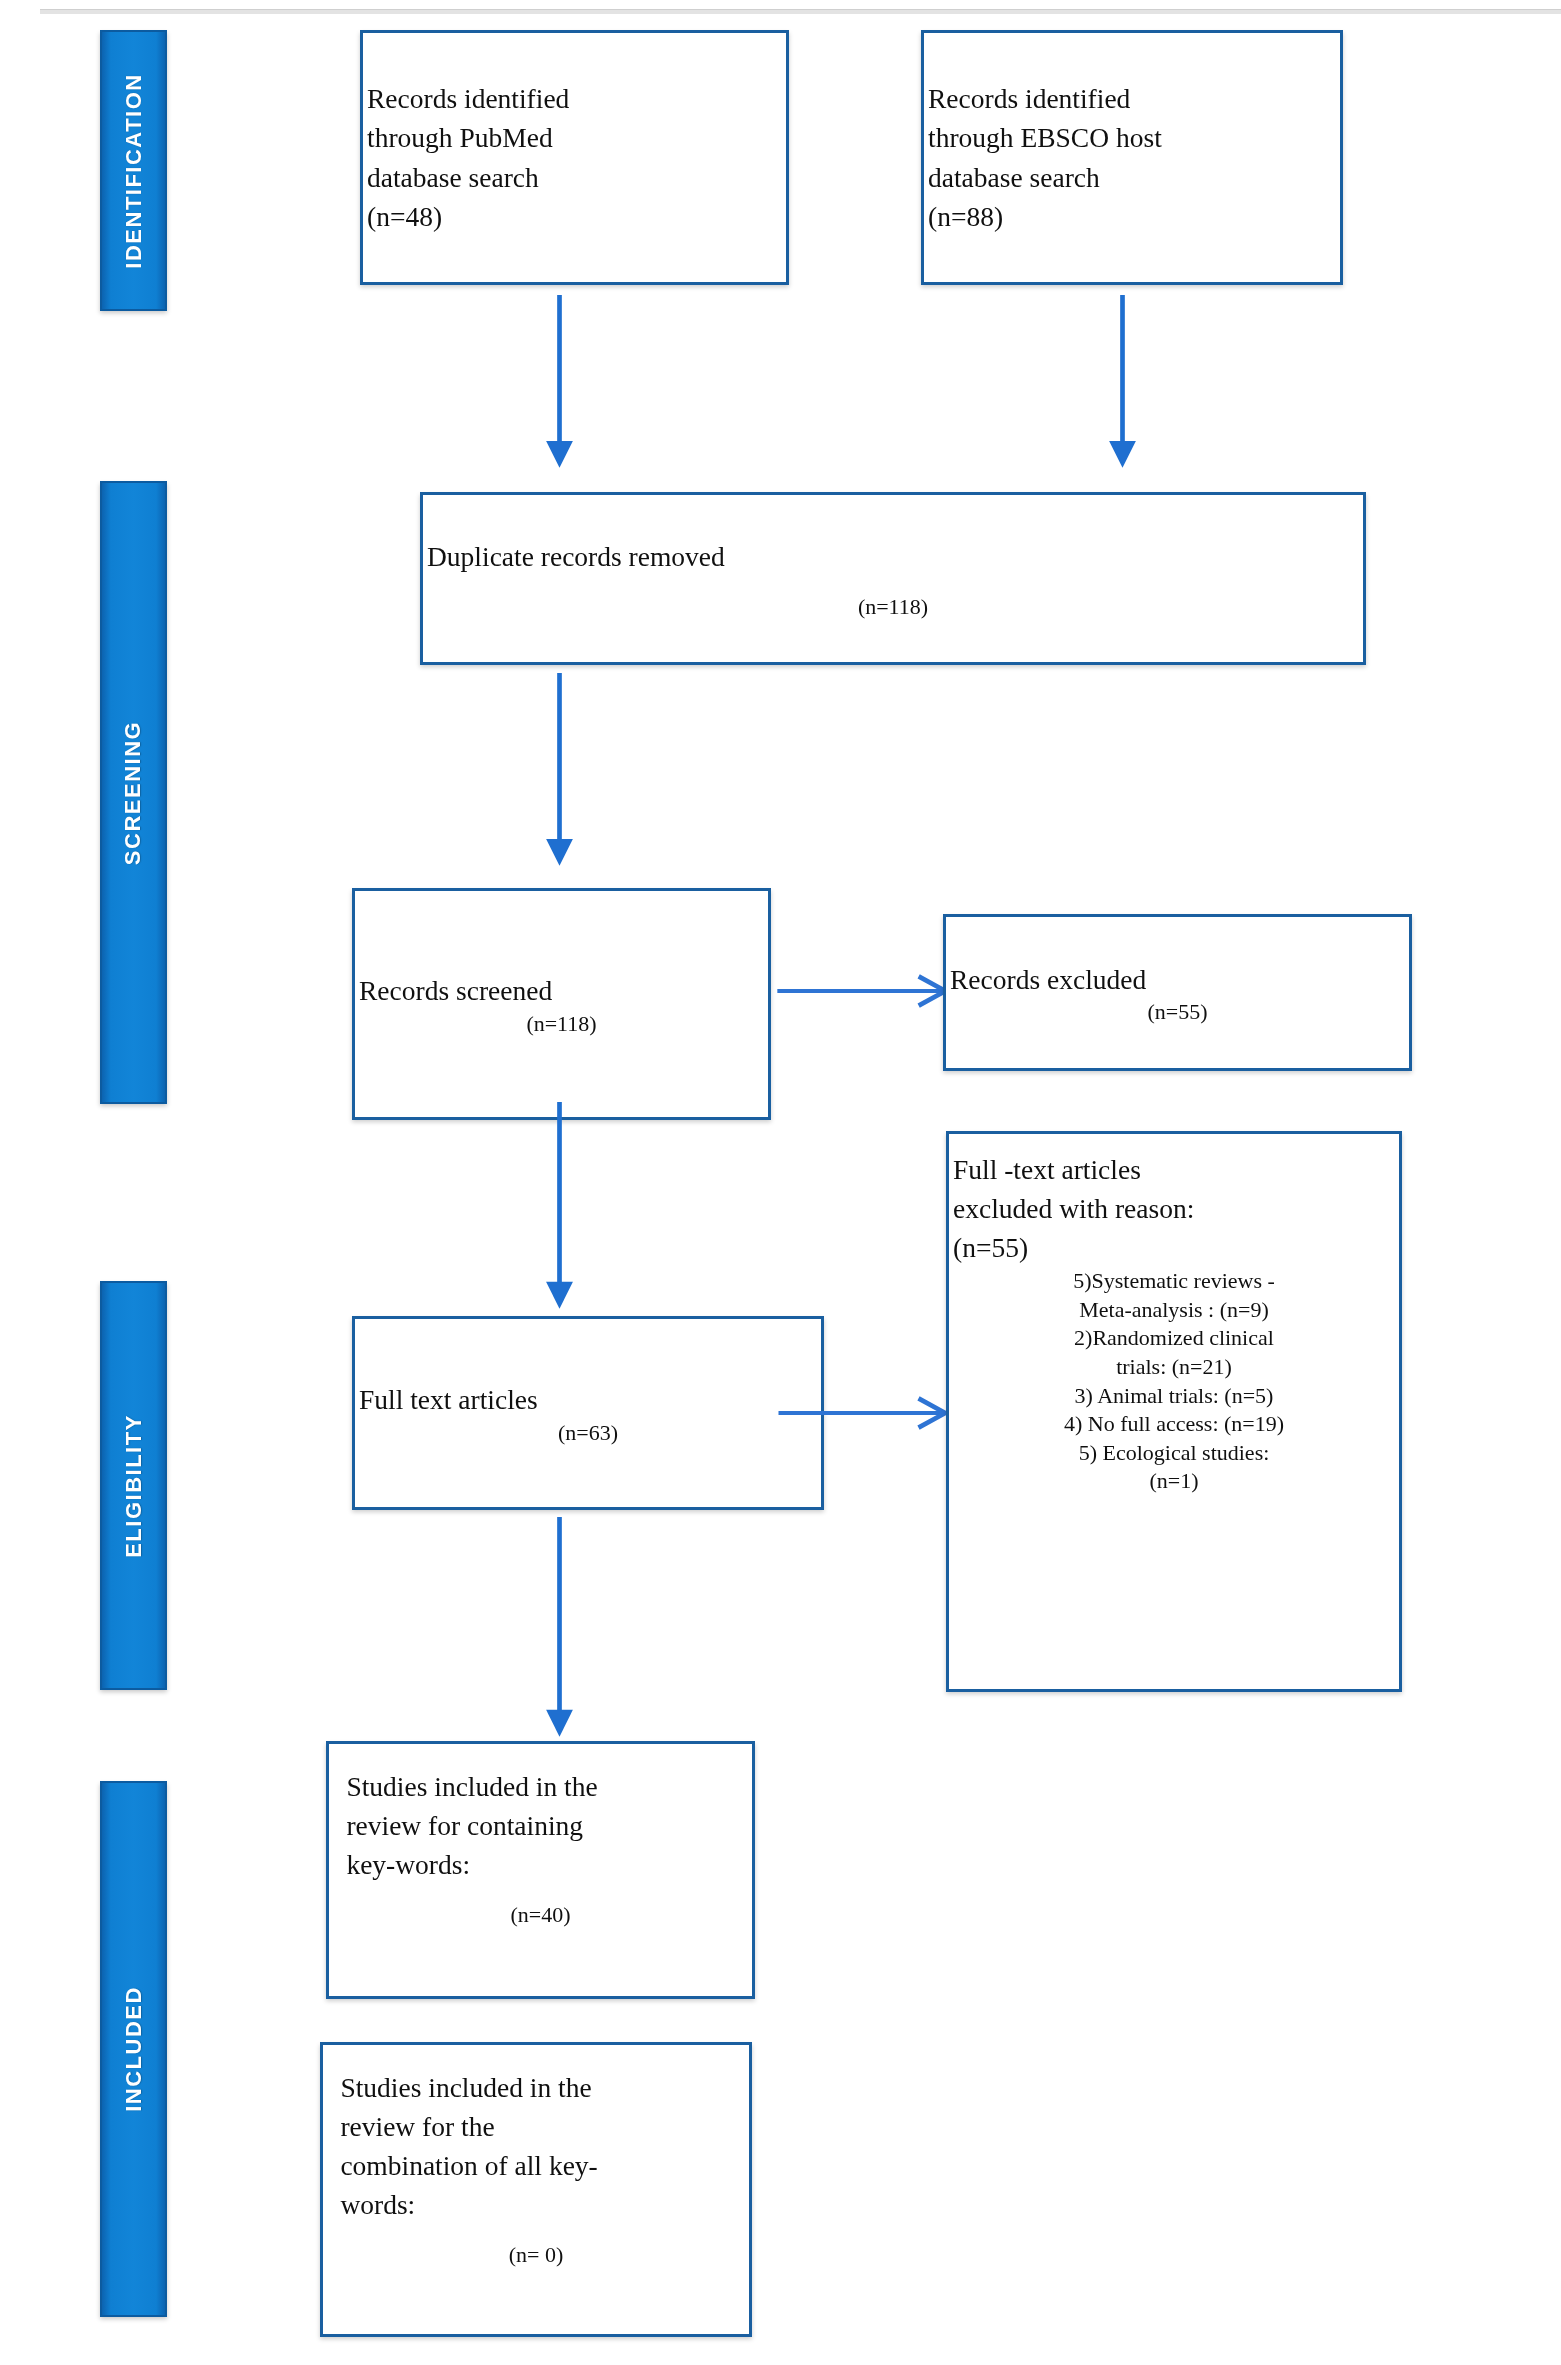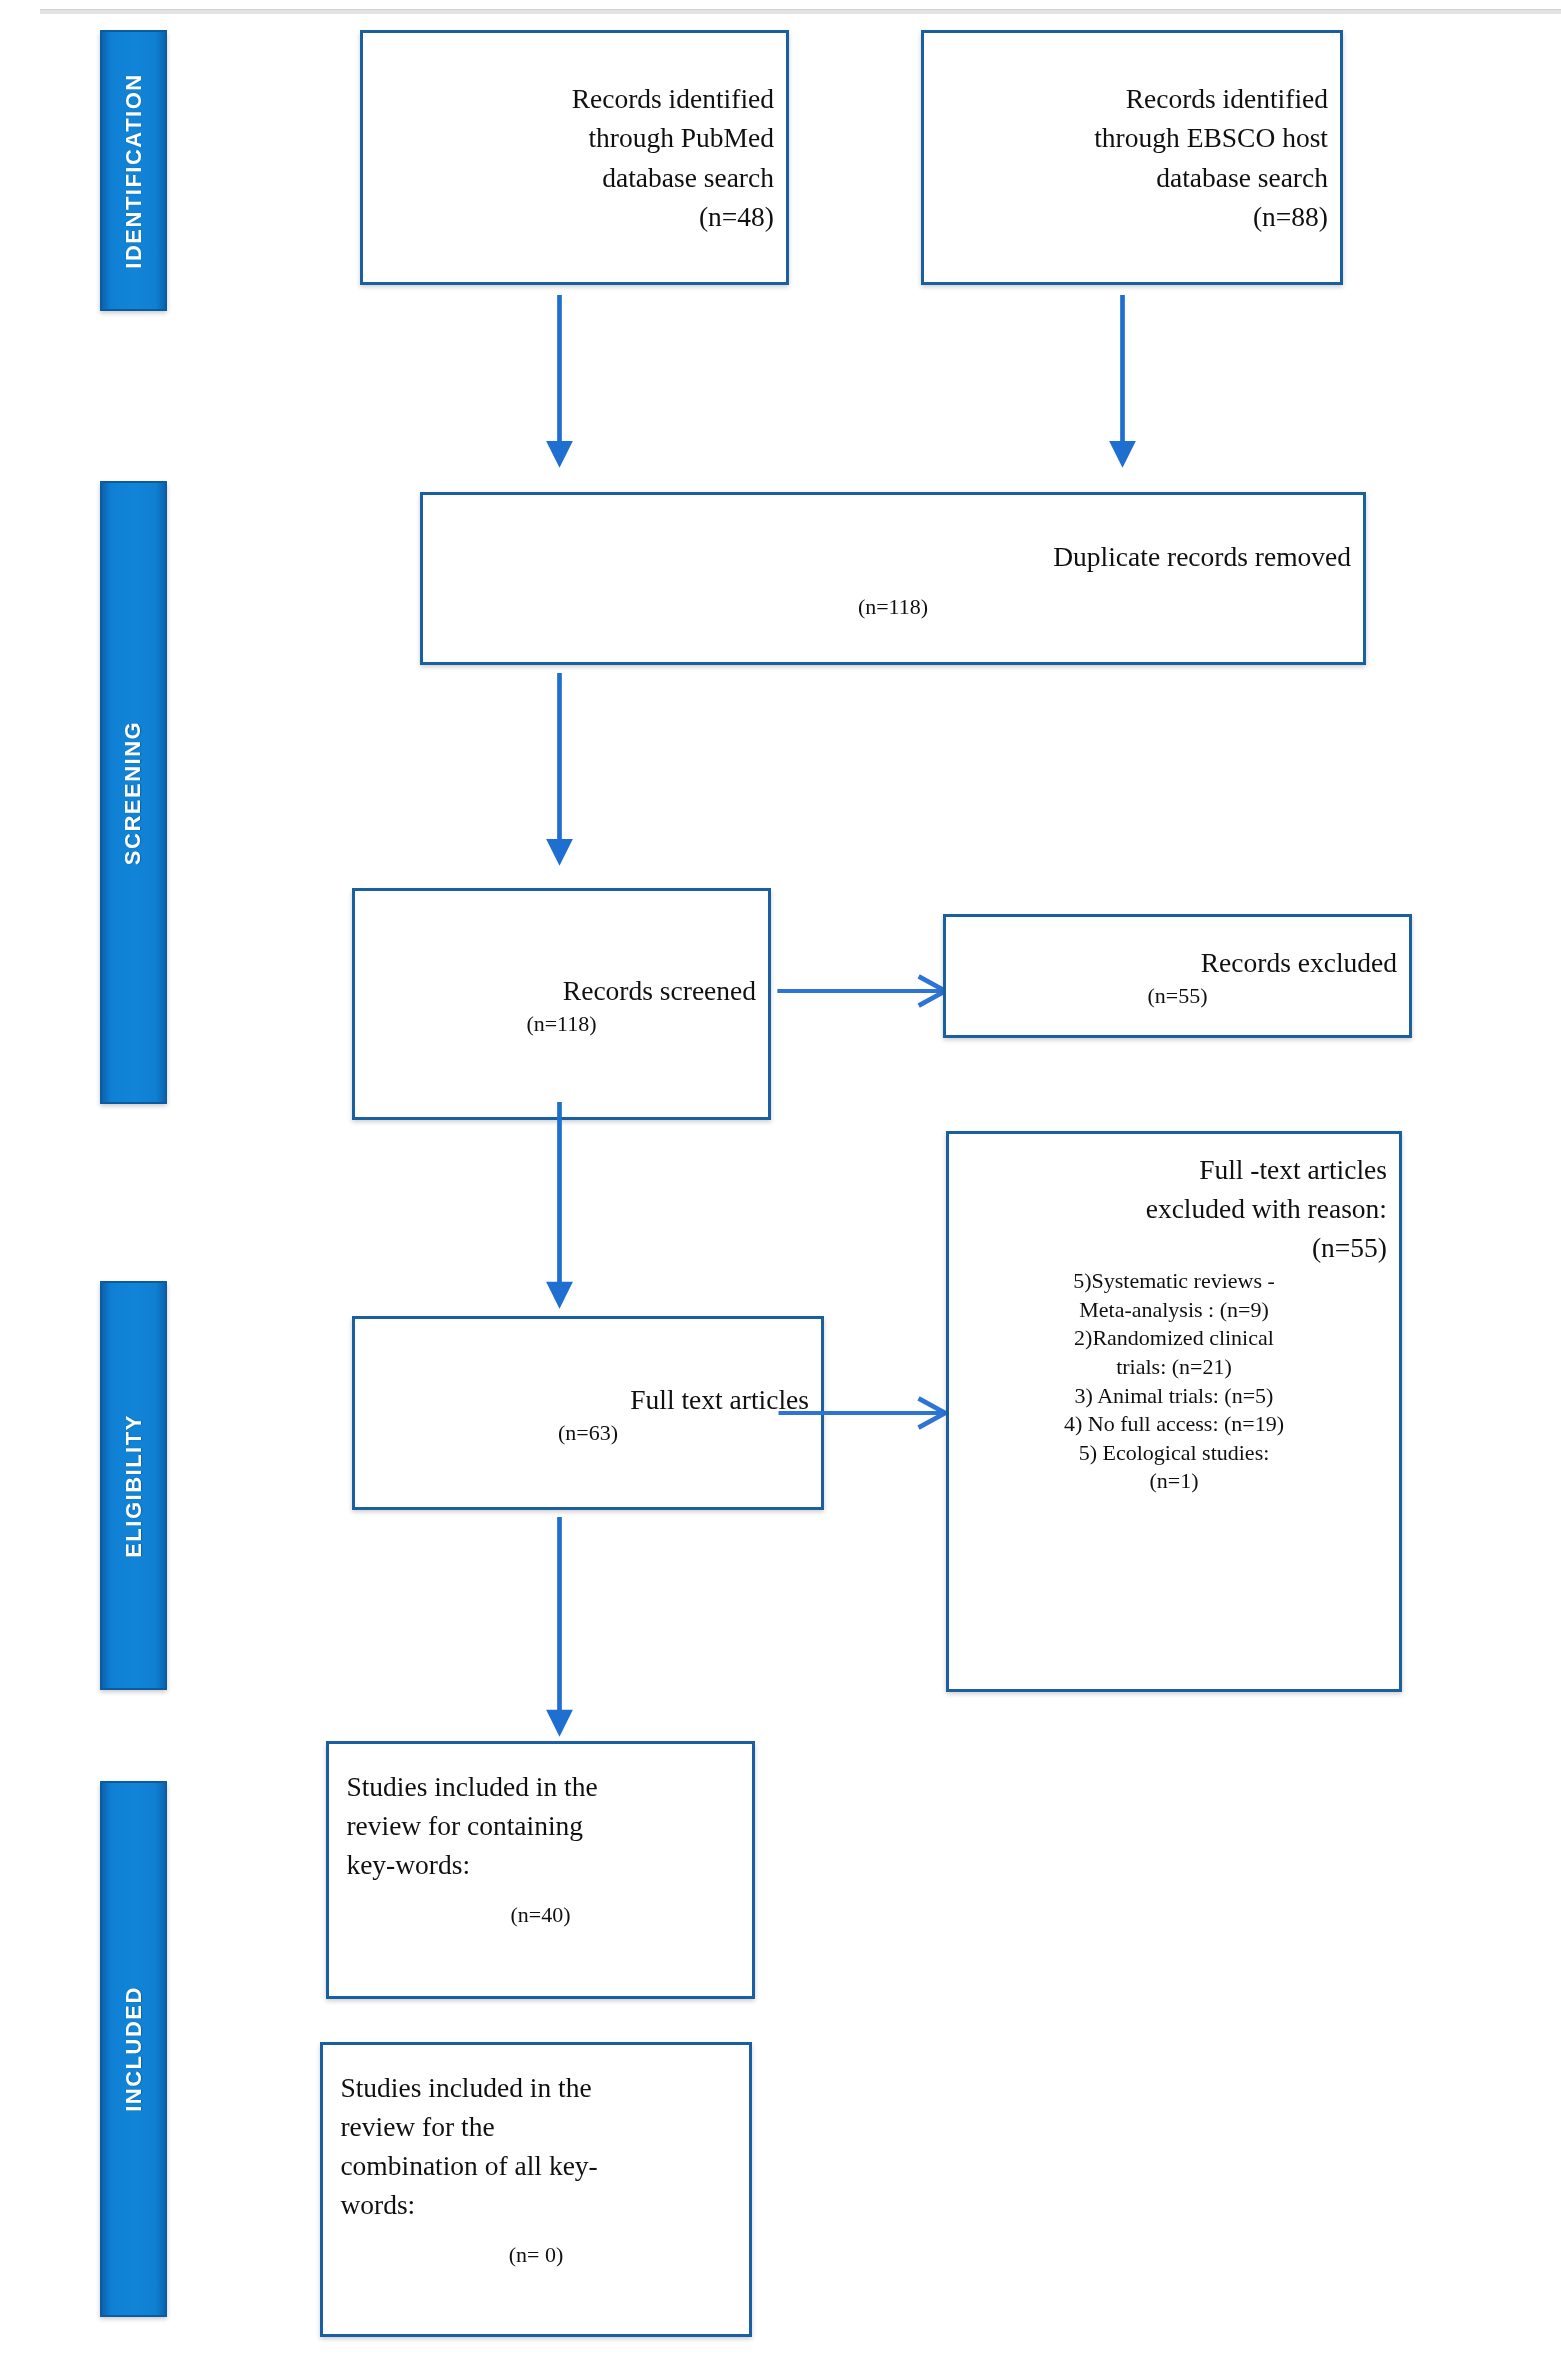--- a/index.html
+++ b/index.html
@@ -61,22 +61,22 @@
     box-sizing: border-box;
     box-shadow: 0 3.3px 4.7px rgba(0,0,0,0.20);
     display: flex;
     flex-direction: column;
     justify-content: center;
   }
   .flow-box .btext {
     color: #101010;
     font-size: 27.5px;
     line-height: 1.42;
-    text-align: right;
-    padding: 0 12px;
+    text-align: left;
+    padding: 0 4px;
   }
   .flow-box .btext.left {
     text-align: left;
     padding: 0 17.4px;
   }
   .flow-box .bn {
     color: #101010;
     font-size: 22px;
     text-align: center;
     padding-top: 17.4px;
@@ -173,21 +173,21 @@
     <div class="bn tight nopad">(n=118)</div>
   </div>
 
   <div class="arrow-h" style="left:777px; top:971px; width:174px; height:40px;">
     <svg width="174" height="40" viewBox="0 0 260 60">
       <line x1="0" y1="30" x2="248" y2="30" stroke="#2e74d4" stroke-width="6"></line>
       <polyline points="212,8 252,30 212,52" fill="none" stroke="#2e74d4" stroke-width="7"></polyline>
     </svg>
   </div>
 
-  <div class="flow-box" style="left:943px; top:914px; width:469px; height:124px;">
+  <div class="flow-box" style="left:943px; top:914px; width:469px; height:157px;">
     <div class="btext">Records excluded</div>
     <div class="bn tight nopad">(n=55)</div>
   </div>
 
   <div class="arrow-v" style="left:536px; top:1102px; width:47px; height:208px;">
     <svg width="47" height="208" viewBox="0 0 70 310">
       <line x1="35" y1="0" x2="35" y2="276" stroke="#1f6fd0" stroke-width="7"></line>
       <polygon points="35,308 15,268 55,268" fill="#1f6fd0"></polygon>
     </svg>
   </div>

